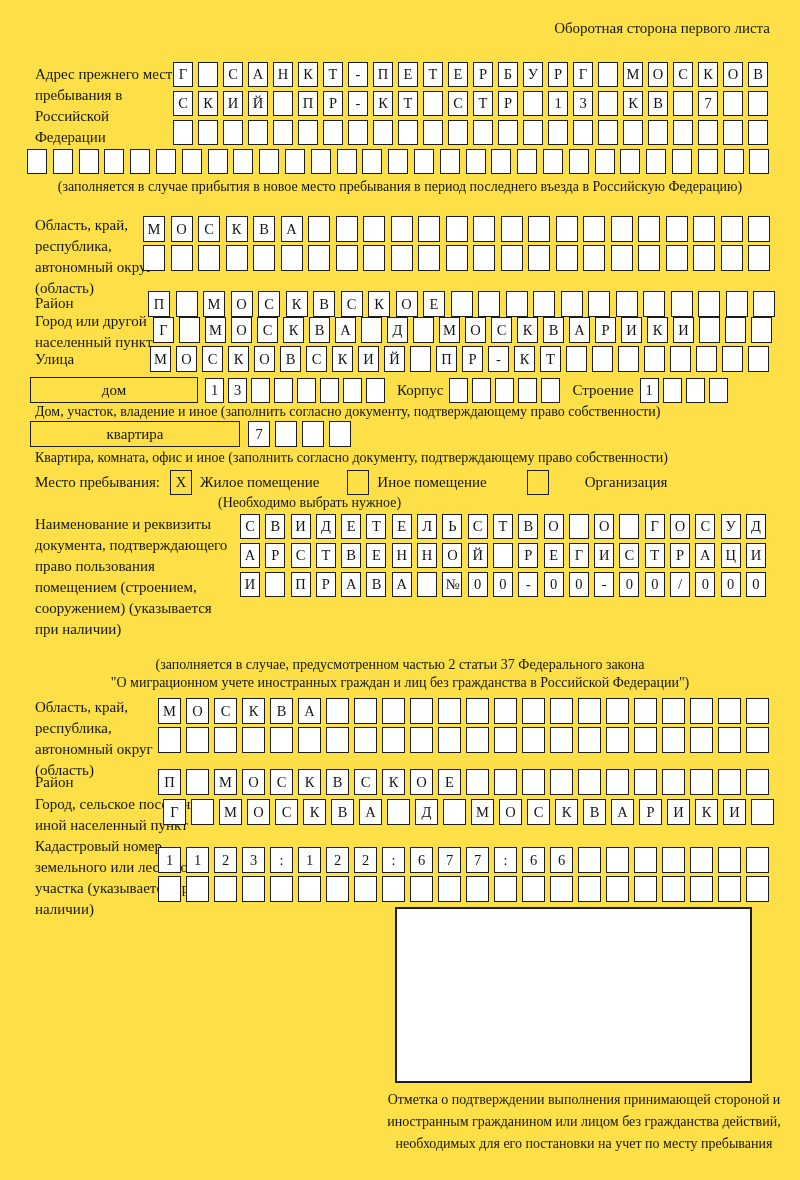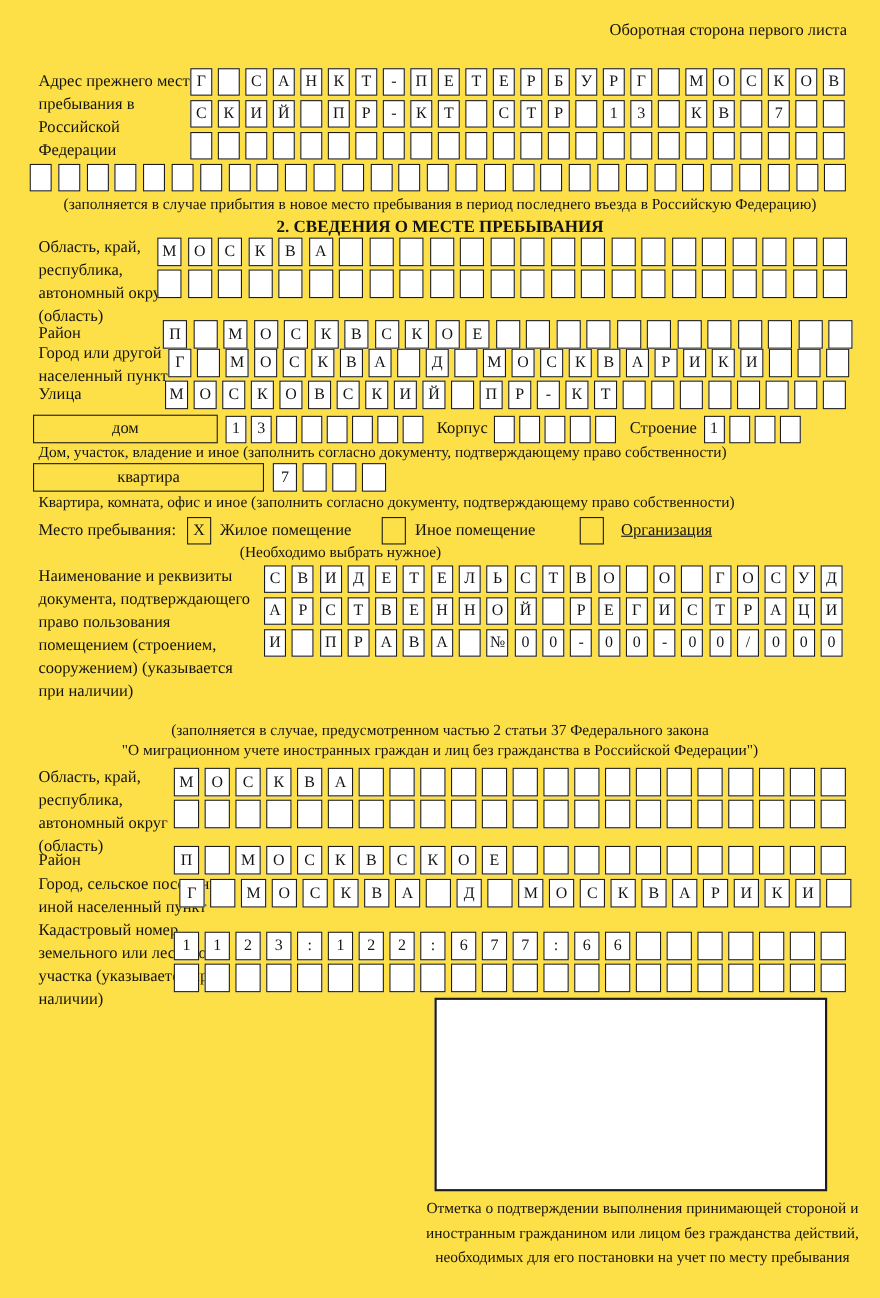--- a/index.html
+++ b/index.html
@@ -143,21 +143,20 @@
       <span class="cell"></span>
       <span class="cell"></span>
       <span class="cell"></span>
       <span class="cell"></span>
       <span class="cell"></span>
       <span class="cell"></span>
       <span class="cell"></span>
     </div>
   <div class="abs note center" style="top:178px;left:0;">(заполняется в случае прибытия в новое место пребывания в период последнего въезда в Российскую Федерацию)</div>
 
-  <div class="abs title" style="top:198px;left:0;">2. СВЕДЕНИЯ О МЕСТЕ ПРЕБЫВАНИЯ</div>
 
   <div class="abs lbl" style="top:215px;left:35px;width:118px;">Область, край, республика, автономный округ (область)</div>
   <div class="abs cells cA" style="top:216px;left:143px;">
       <span class="cell">М</span>
       <span class="cell">О</span>
       <span class="cell">С</span>
       <span class="cell">К</span>
       <span class="cell">В</span>
       <span class="cell">А</span>
       <span class="cell"></span>
@@ -328,21 +327,21 @@
   </div>
   <div class="abs note" style="top:449px;left:35px;">Квартира, комната, офис и иное (заполнить согласно документу, подтверждающему право собственности)</div>
 
   <div class="abs inline-row" style="top:470px;left:35px;">
     <span class="lbl">Место пребывания:</span>
     <span class="checkbox" style="margin-left:10px;">X</span>
     <span class="lbl" style="margin-left:8px;">Жилое помещение</span>
     <span class="checkbox" style="margin-left:28px;"></span>
     <span class="lbl" style="margin-left:8px;">Иное помещение</span>
     <span class="checkbox" style="margin-left:40px;"></span>
-    <span class="lbl" style="margin-left:16px;text-decoration:underline;">Организация</span>
+    <span class="lbl" style="margin-left:36px;">Организация</span>
   </div>
   <div class="abs note" style="top:494px;left:218px;">(Необходимо выбрать нужное)</div>
 
   <div class="abs lbl" style="top:514px;left:35px;width:200px;">Наименование и реквизиты документа, подтверждающего право пользования помещением (строением, сооружением) (указывается при наличии)</div>
   <div class="abs cells cD" style="top:514px;left:240px;">
       <span class="cell">С</span>
       <span class="cell">В</span>
       <span class="cell">И</span>
       <span class="cell">Д</span>
       <span class="cell">Е</span>

